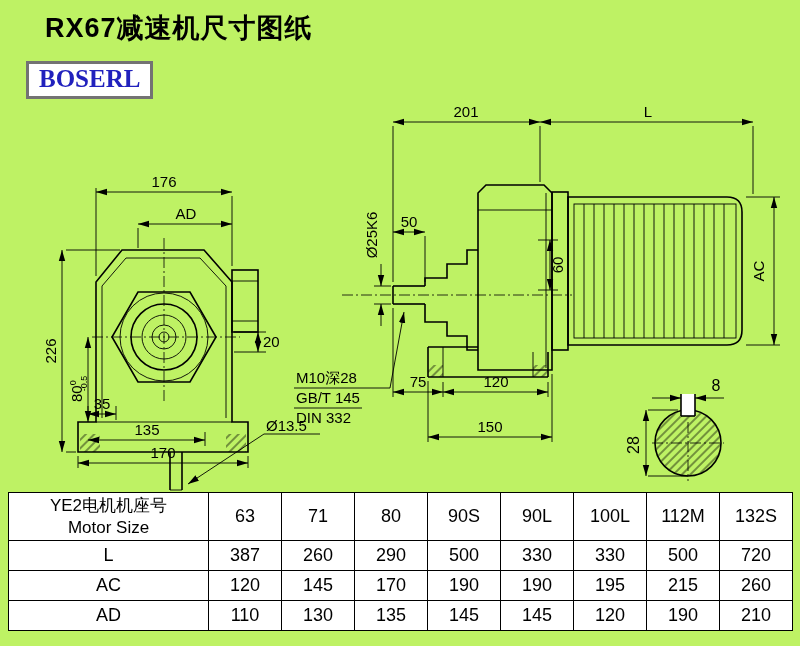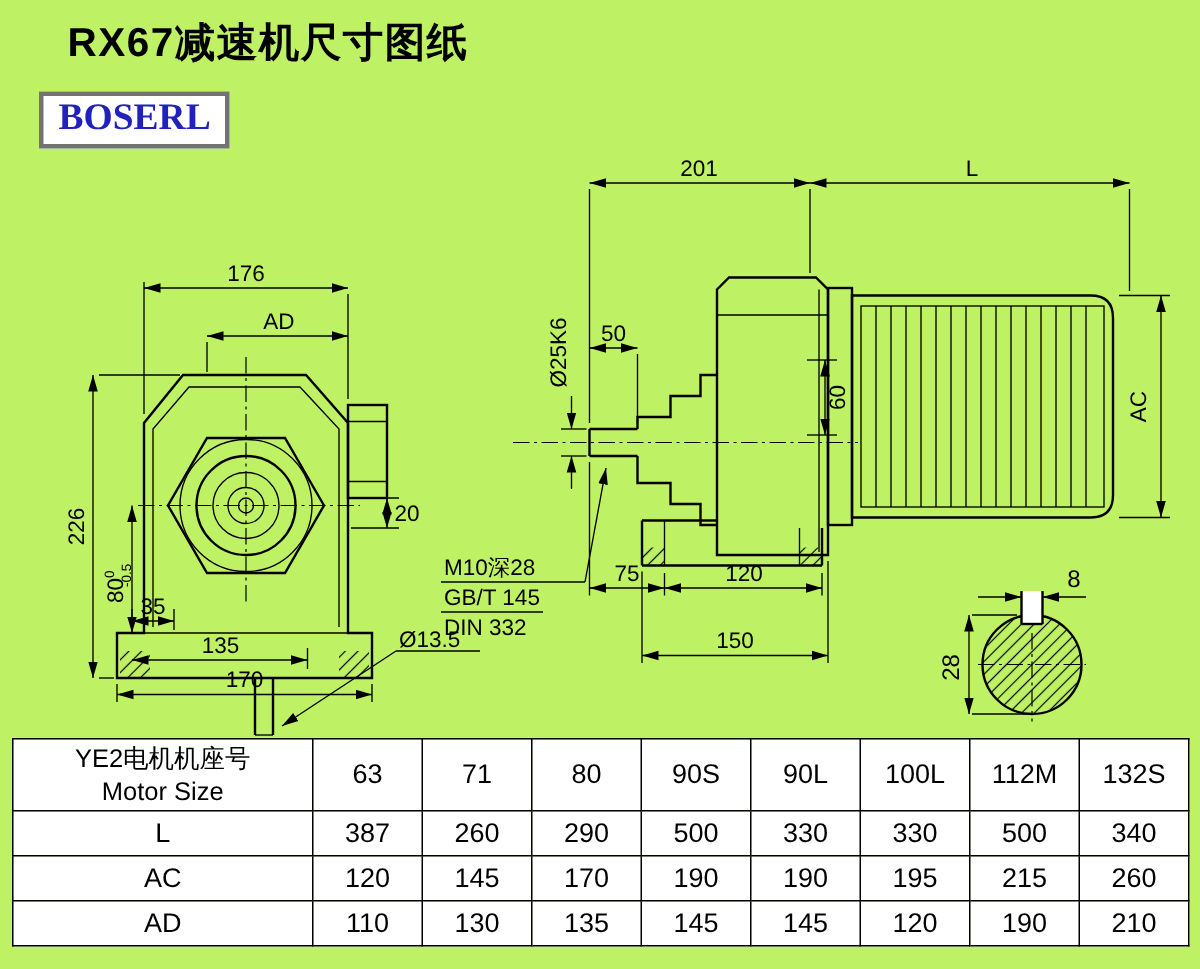--- a/index.html
+++ b/index.html
@@ -244,21 +244,21 @@
       </tr>
       <tr class="row">
         <th>L</th>
         <td>387</td>
         <td>260</td>
         <td>290</td>
         <td>500</td>
         <td>330</td>
         <td>330</td>
         <td>500</td>
-        <td>340</td>
+        <td>720</td>
       </tr>
       <tr class="row">
         <th>AC</th>
         <td>120</td>
         <td>145</td>
         <td>170</td>
         <td>190</td>
         <td>190</td>
         <td>195</td>
         <td>215</td>

